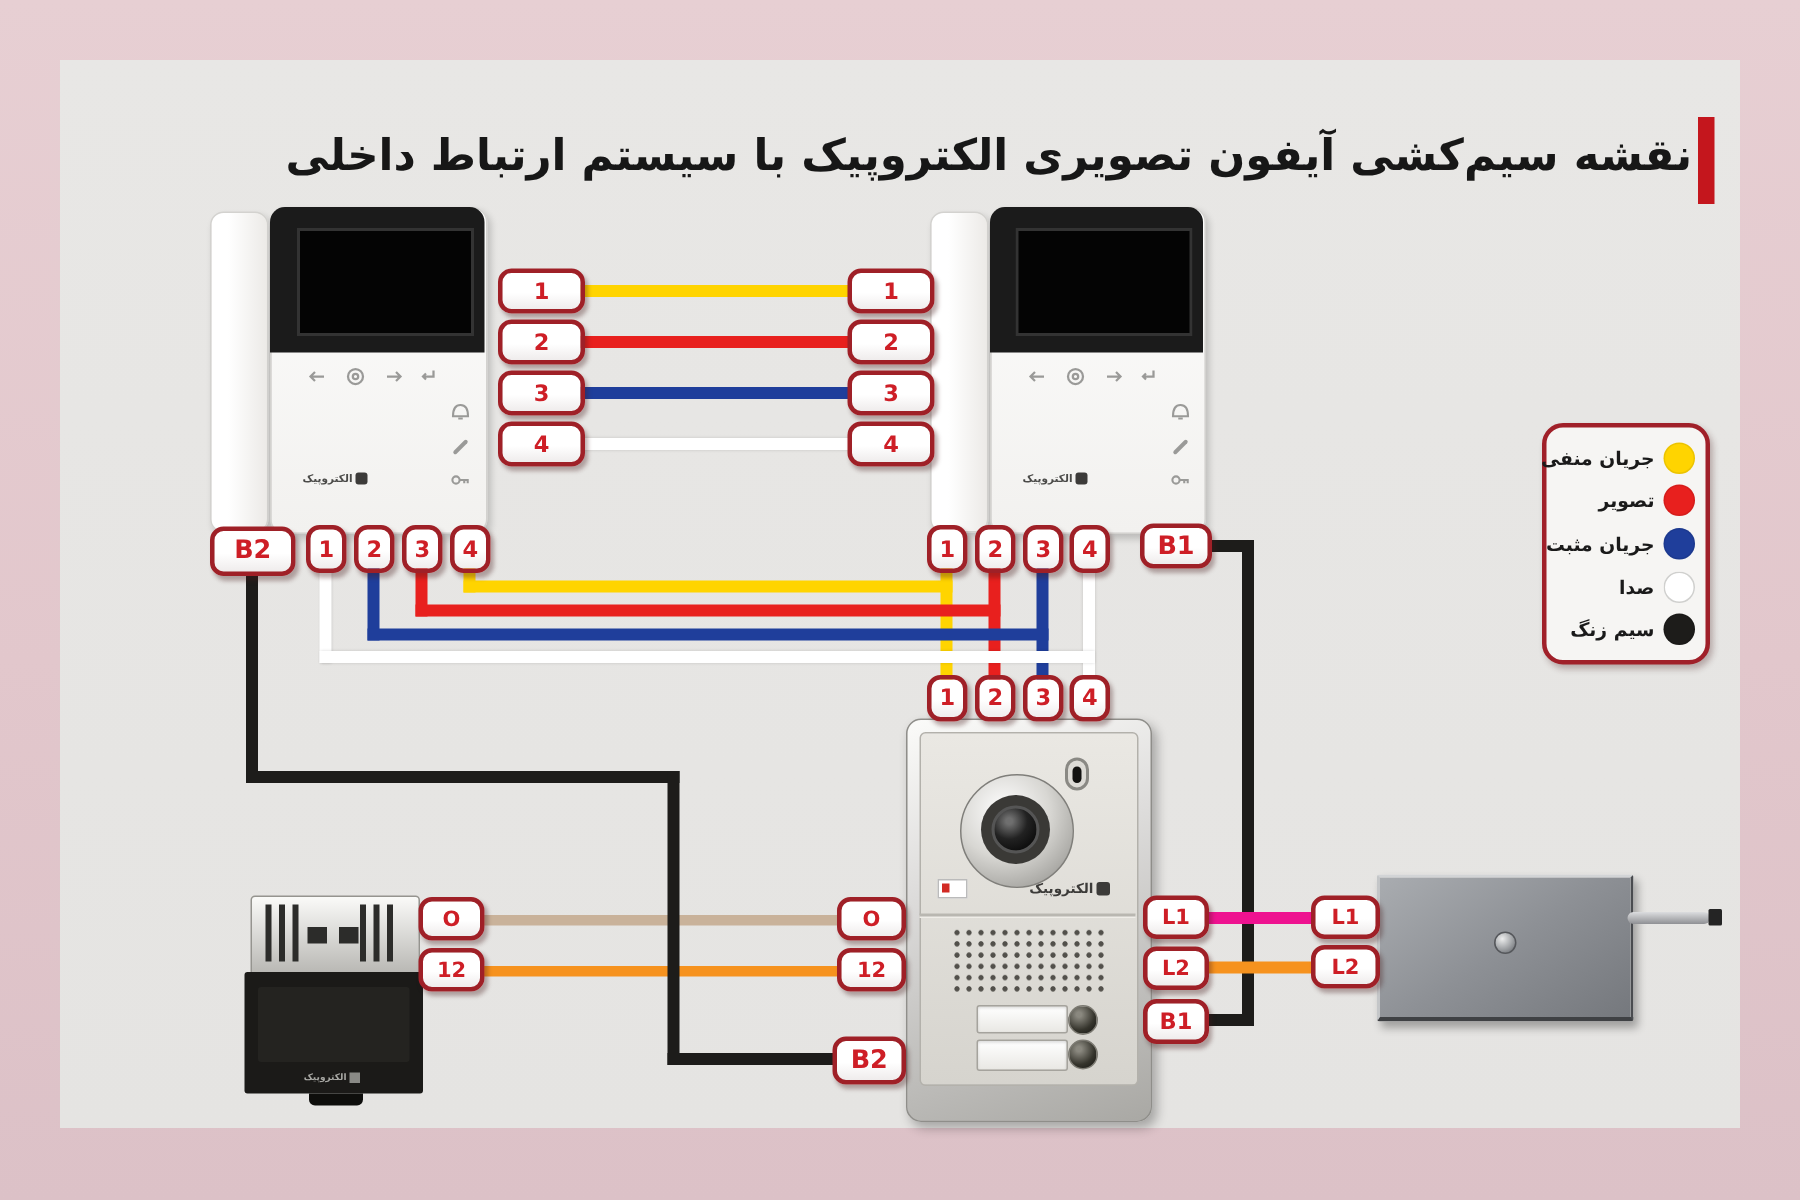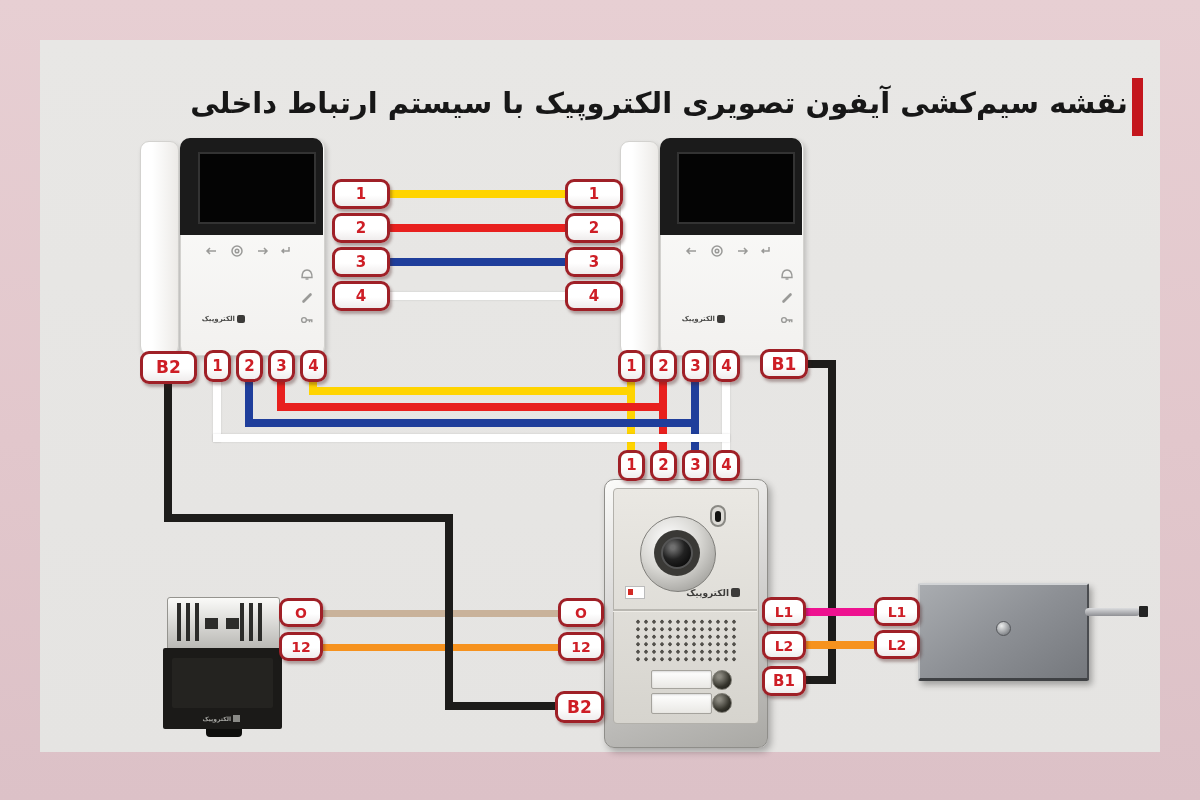--- a/index.html
+++ b/index.html
@@ -302,13 +302,35 @@
   <div class="tag" style="left:762px;top:597px;width:44px;height:29px;font-size:14px;">L1</div>
   <div class="tag" style="left:762px;top:631px;width:44px;height:29px;font-size:14px;">L2</div>
   <div class="tag wide" style="left:762px;top:666px;width:44px;height:30px;font-size:15px;">B1</div>
 
   <div class="tag" style="left:279px;top:598px;width:44px;height:29px;font-size:14px;">O</div>
   <div class="tag" style="left:279px;top:632px;width:44px;height:29px;font-size:14px;">12</div>
 
   <div class="tag" style="left:874px;top:597px;width:46px;height:29px;font-size:14px;">L1</div>
   <div class="tag" style="left:874px;top:630px;width:46px;height:29px;font-size:14px;">L2</div>
 
+  <div id="legend">
+    <div class="lrow">
+      <span class="ldot" style="background-color: rgb(255, 212, 0);"></span>
+      <span class="llabel" dir="rtl">جریان منفی</span>
+    </div>
+    <div class="lrow">
+      <span class="ldot" style="background-color: rgb(232, 32, 30);"></span>
+      <span class="llabel" dir="rtl">تصویر</span>
+    </div>
+    <div class="lrow">
+      <span class="ldot" style="background-color: rgb(31, 62, 155);"></span>
+      <span class="llabel" dir="rtl">جریان مثبت</span>
+    </div>
+    <div class="lrow">
+      <span class="ldot" style="box-shadow: rgb(208, 208, 206) 0px 0px 0px 1px inset; background-color: rgb(255, 255, 255);"></span>
+      <span class="llabel" dir="rtl">صدا</span>
+    </div>
+    <div class="lrow">
+      <span class="ldot" style="background-color: rgb(29, 28, 26);"></span>
+      <span class="llabel" dir="rtl">سیم زنگ</span>
+    </div>
+  </div>
 </div>
 
 </body></html>

